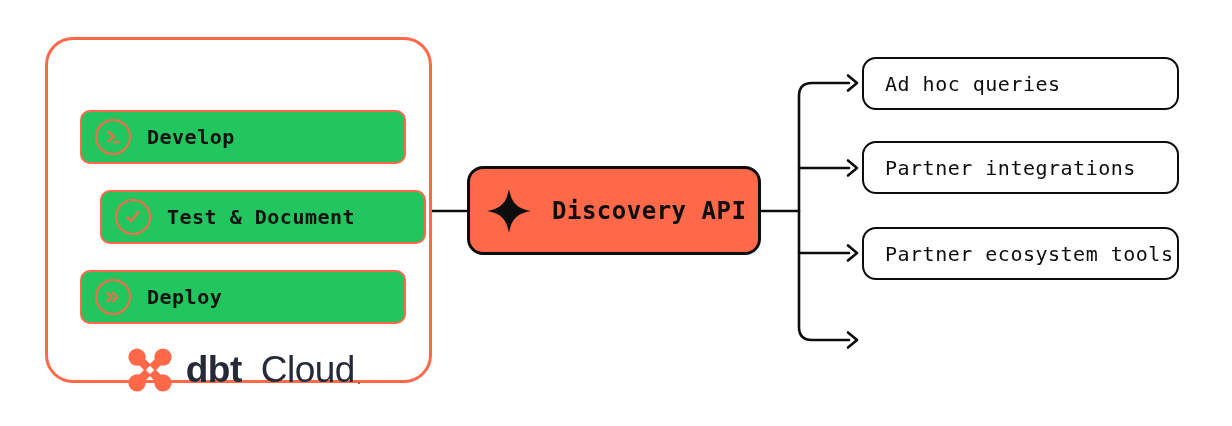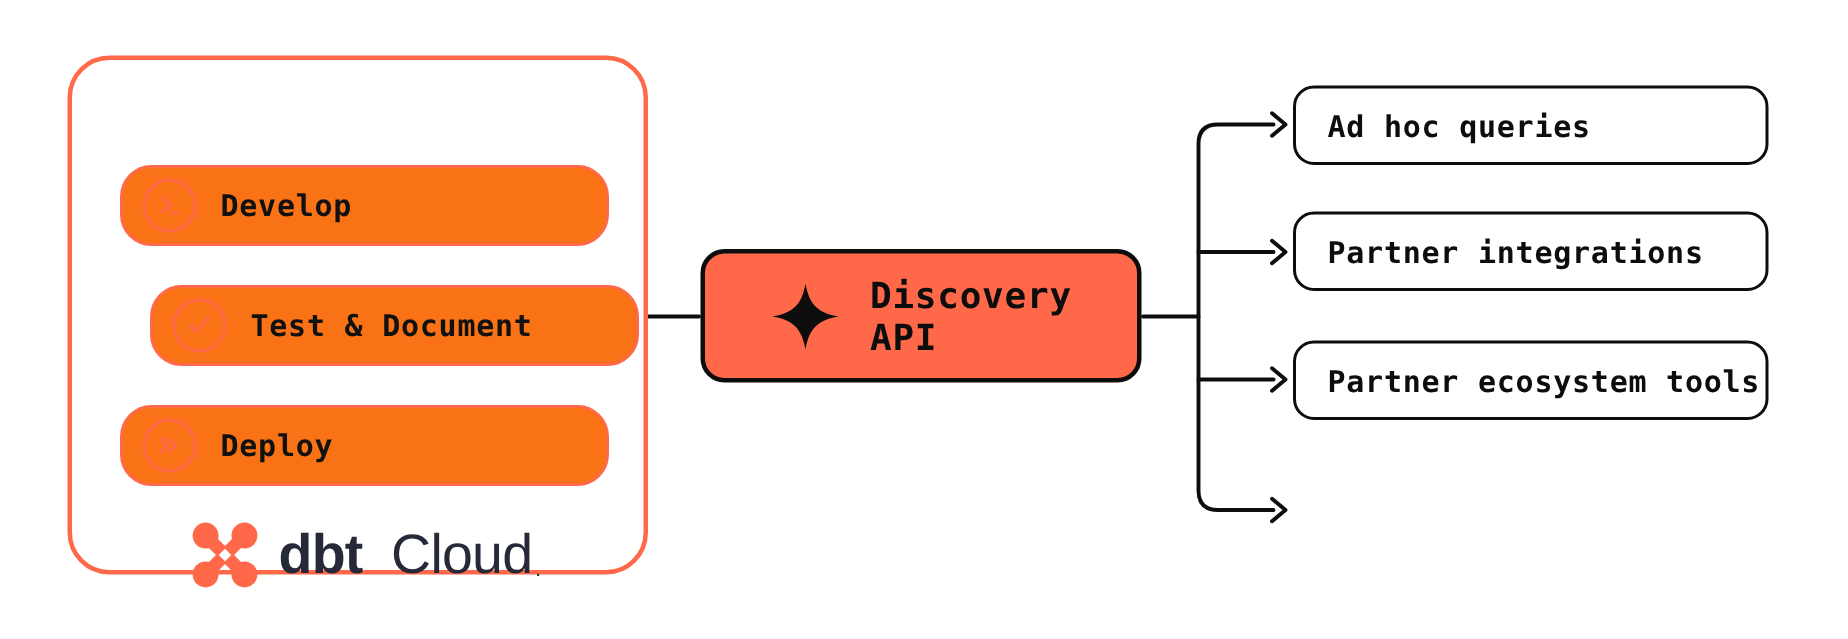--- a/index.html
+++ b/index.html
@@ -12,22 +12,22 @@
   }
   
   .left-panel{
     position:absolute;left:45px;top:37px;
     width:387px;height:346px;
     border:3px solid #FF694A;border-radius:28px;
     box-sizing:border-box;background:#ffffff;
   }
   .workflow-box{
     position:absolute;left:77px;width:326px;height:54px;
-    border:2.5px solid #FF694A;border-radius:21px;
-    box-sizing:border-box;background:#f97316;
+    border:2.5px solid #FF694A;border-radius:10px;
+    box-sizing:border-box;background:#22c55e;
     display:flex;align-items:center;gap:16px;padding-left:13px;
   }
   .wf-0{top:70px}.wf-1{top:150px}.wf-2{top:230px}
   .wf-icon{
     width:36px;height:36px;border-radius:50%;
     border:2.5px solid #FF694A;box-sizing:border-box;
     display:flex;align-items:center;justify-content:center;flex:0 0 auto;
   }
   .wf-icon svg{display:block}
   .wf-label{
@@ -45,33 +45,33 @@
     display:flex;align-items:baseline;
   }
   .logo-bold{font-weight:700;margin-right:19px}
   .logo-reg{font-weight:400}
   .tm-dot{font-size:14px;color:#262A38;align-self:flex-end;margin:0 0 4px 2px}
   
   .center-node{
     position:absolute;left:467px;top:166px;width:294px;height:89px;
     background:#FF694A;border:3px solid #0d0d0d;border-radius:16px;
     box-sizing:border-box;
-    display:flex;align-items:center;gap:20px;padding-left:44px;
+    display:flex;align-items:center;gap:20px;padding-left:16px;
   }
   .center-label{font-size:24px;font-weight:700;color:#0d0d0d;letter-spacing:.5px}
   .sparkle{width:46px;height:46px;flex:0 0 auto}
   
   .out-box{
     position:absolute;left:862px;width:317px;height:53px;
     border:2.5px solid #0d0d0d;border-radius:14px;
     box-sizing:border-box;background:#ffffff;
     display:flex;align-items:center;padding-left:21px;
   }
   .ob-0{top:57px}.ob-1{top:141px}.ob-2{top:227px}.ob-3{top:313px}
-  .out-label{font-size:20px;font-weight:700;color:#0d0d0d;letter-spacing:.5px}
+  .out-label{font-size:20px;font-weight:400;color:#0d0d0d;letter-spacing:.5px}
   
   .wires{position:absolute;left:0;top:0;width:1232px;height:426px;pointer-events:none}
 </style>
 </head>
 <body>
 
 <div class="canvas">
 
   <svg class="wires" viewBox="0 0 1232 426" xmlns="http://www.w3.org/2000/svg">
     <g stroke="#0d0d0d" stroke-width="2.6" fill="none" stroke-linecap="round" stroke-linejoin="round">

